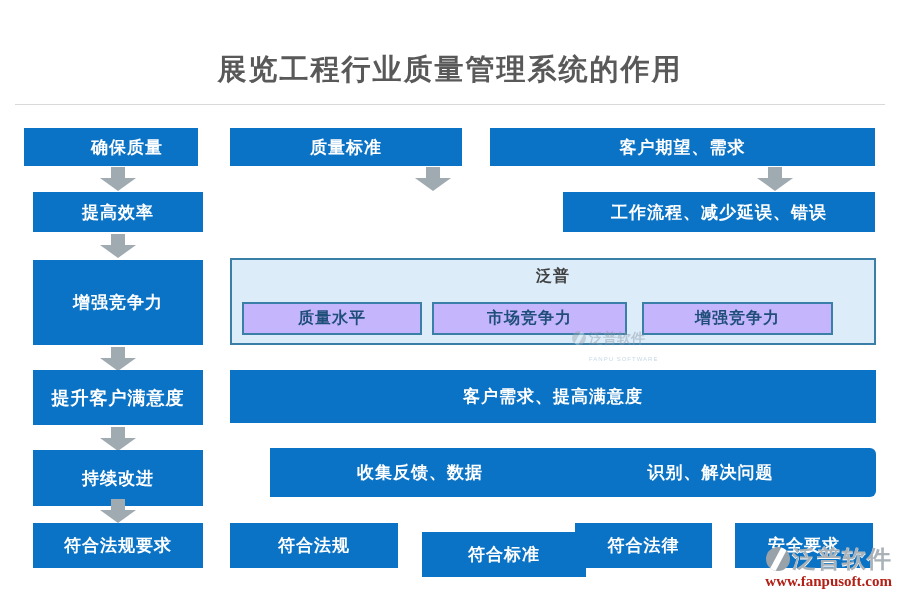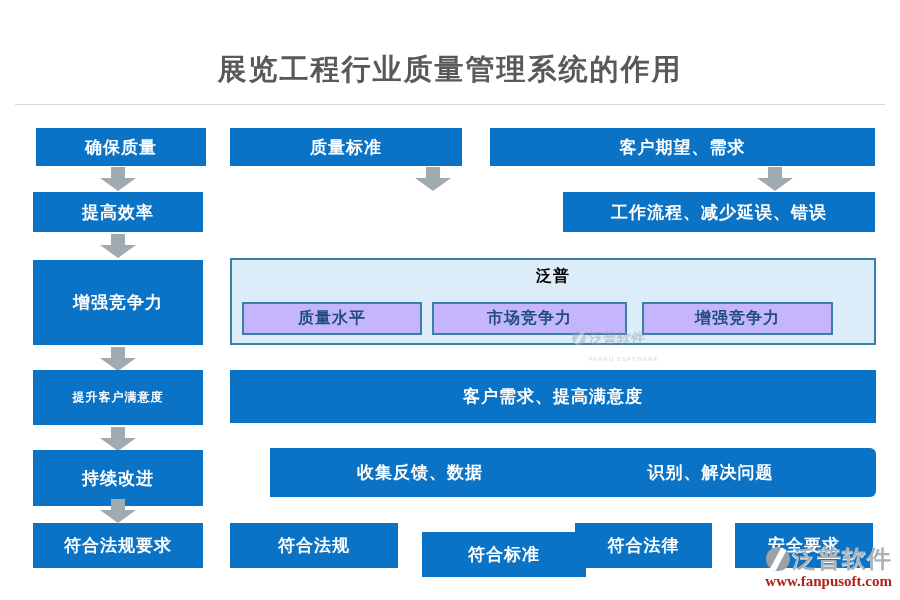--- a/index.html
+++ b/index.html
@@ -25,21 +25,21 @@
     content:"";position:absolute;left:0;top:11px;width:0;height:0;
     border-left:18px solid transparent;border-right:18px solid transparent;
     border-top:13px solid #a0aab1;
   }
   .panel{
     position:absolute;left:230px;top:258px;width:642px;height:83px;
     background:#dcecf9;border:2px solid #3a7fa8;
   }
   .panel-header{
     position:absolute;top:6px;left:0;width:100%;text-align:center;
-    color:#000000;font-weight:bold;font-size:16px;letter-spacing:1px;
+    color:#404040;font-weight:bold;font-size:16px;letter-spacing:1px;
   }
   .panel-box{
     position:absolute;top:42px;height:29px;background:#c4b5fd;border:2px solid #3a7fa8;
     display:flex;align-items:center;justify-content:center;
     color:#1f4e79;font-weight:bold;font-size:16px;letter-spacing:1px;
   }
   .wm-center{
     position:absolute;left:572px;top:329px;opacity:0.45;
     display:flex;align-items:flex-start;gap:3px;color:#8e9aa6;
   }
@@ -71,30 +71,30 @@
   }
 </style>
 </head>
 <body>
 
 <div id="canvas">
 
   <div class="title">展览工程行业质量管理系统的作用</div>
   <div class="divider"></div>
 
-  <div class="bluebox" style="left:36px;top:128px;width:170px;height:38px;">确保质量</div>
+  <div class="bluebox" style="left:24px;top:128px;width:142px;height:38px;padding-left:32px;">确保质量</div>
   <div class="arrow" style="left:100px;top:167px;"></div>
 
   <div class="bluebox" style="left:33px;top:192px;width:170px;height:40px;">提高效率</div>
   <div class="arrow" style="left:100px;top:234px;"></div>
 
   <div class="bluebox" style="left:33px;top:260px;width:170px;height:85px;">增强竞争力</div>
   <div class="arrow" style="left:100px;top:347px;"></div>
 
-  <div class="bluebox" style="left:33px;top:370px;width:170px;height:55px;font-size:12px;">提升客户满意度</div>
+  <div class="bluebox" style="left:33px;top:370px;width:170px;height:55px;font-size:18px;">提升客户满意度</div>
   <div class="arrow" style="left:100px;top:427px;"></div>
 
   <div class="bluebox" style="left:33px;top:450px;width:170px;height:56px;">持续改进</div>
   <div class="arrow" style="left:100px;top:499px;"></div>
 
   <div class="bluebox" style="left:230px;top:128px;width:232px;height:38px;">质量标准</div>
 
   <div class="bluebox" style="left:33px;top:523px;width:170px;height:45px;">符合法规要求</div>
   <div class="bluebox" style="left:490px;top:128px;width:385px;height:38px;">客户期望、需求</div>
 

